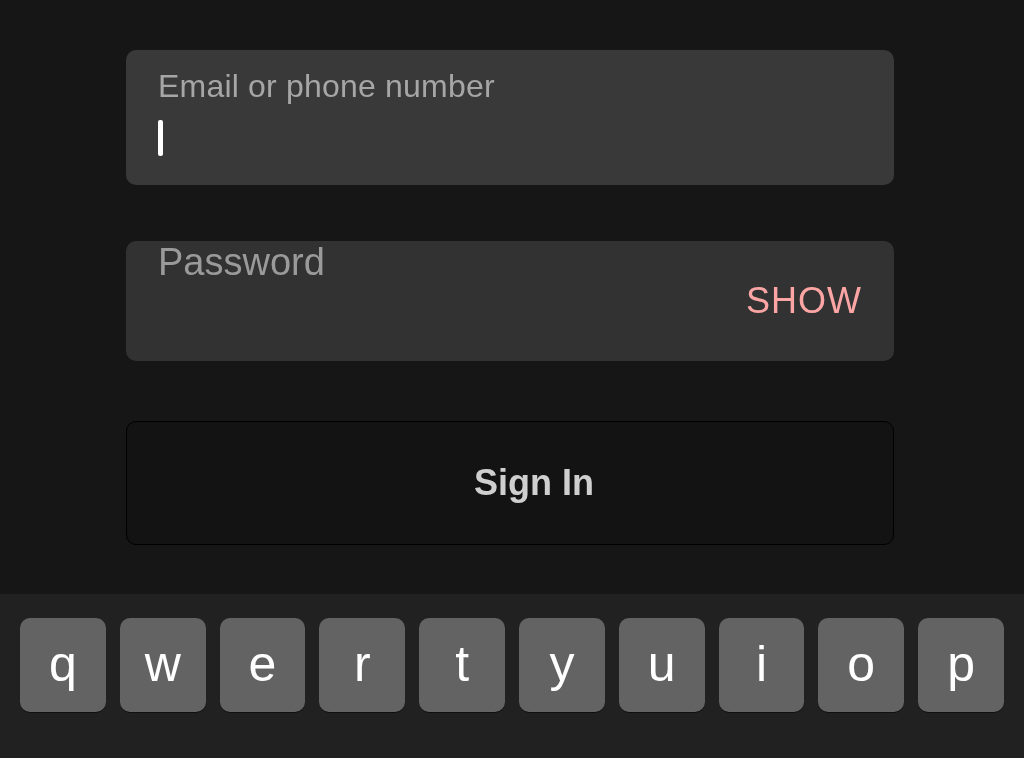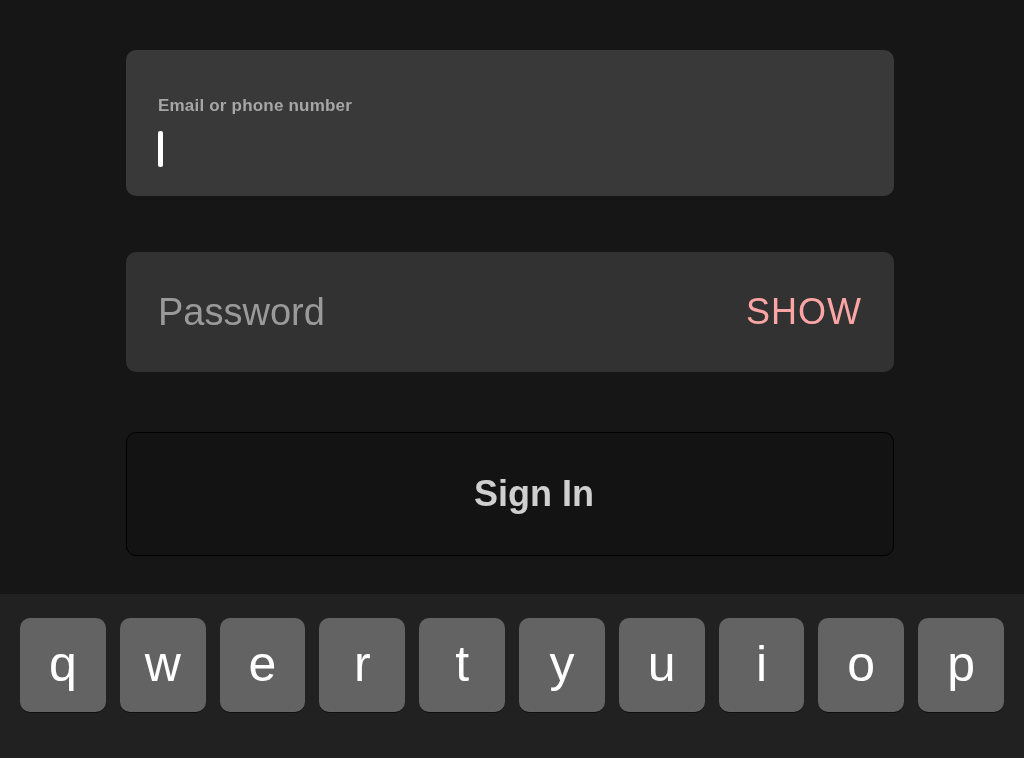--- a/index.html
+++ b/index.html
@@ -19,24 +19,23 @@
       padding: 50px 130px 0 126px;
     }
     .field-email {
       background: #393939;
       border-radius: 10px;
       padding: 18px 32px 28px 32px;
       margin-bottom: 56px;
     }
     .field-email-label {
       color: #a6a6a6;
-      font-size: 17px;
-      font-weight: 700;
+      font-size: 32px;
+      font-weight: 400;
       letter-spacing: 0.2px;
-      margin-top: 28px;
     }
     .caret-line {
       margin-top: 14px;
       height: 38px;
       display: flex;
       align-items: center;
     }
     .caret {
       width: 5px;
       height: 36px;
@@ -46,21 +45,20 @@
     }
     @keyframes blink {
       0%, 55% { opacity: 1; }
       56%, 100% { opacity: 0; }
     }
     .field-password {
       background: #323232;
       border-radius: 10px;
       height: 120px;
       display: flex;
-      align-items: center;
       justify-content: space-between;
       padding: 0 32px;
       margin-bottom: 60px;
     }
     .password-placeholder {
       color: #9a9a9a;
       font-size: 38px;
       font-weight: 400;
     }
     .show-button {

